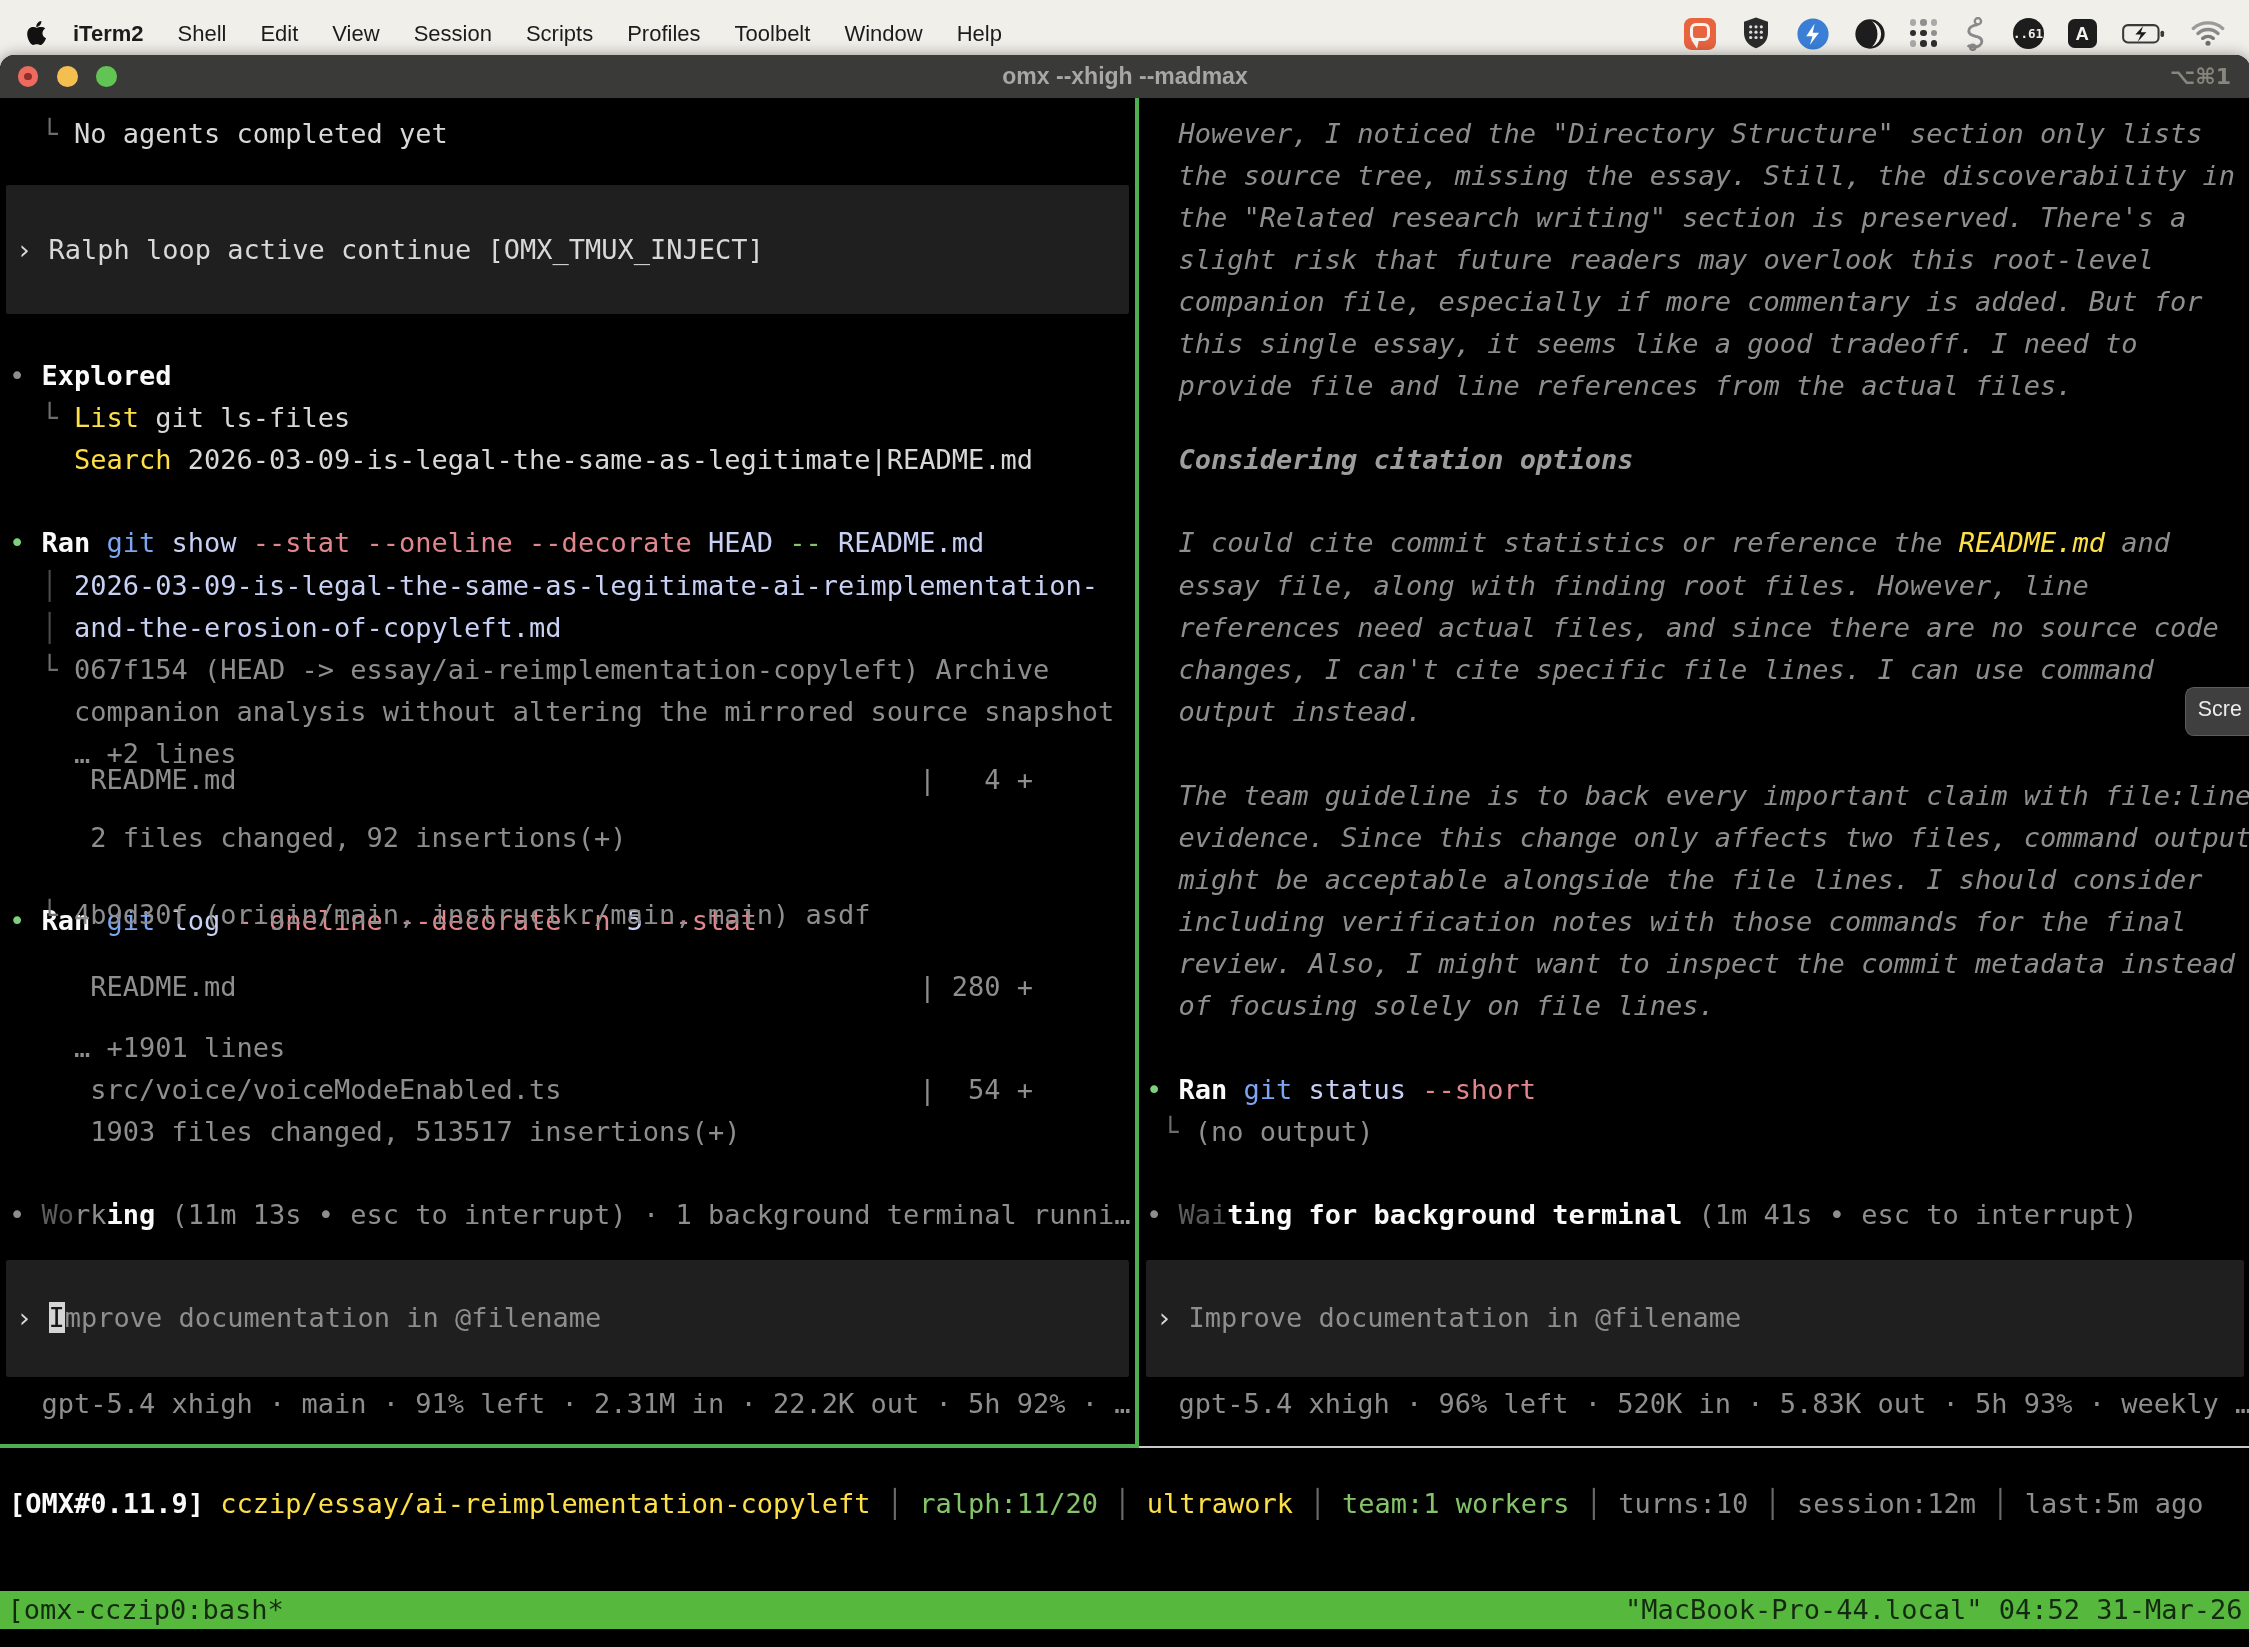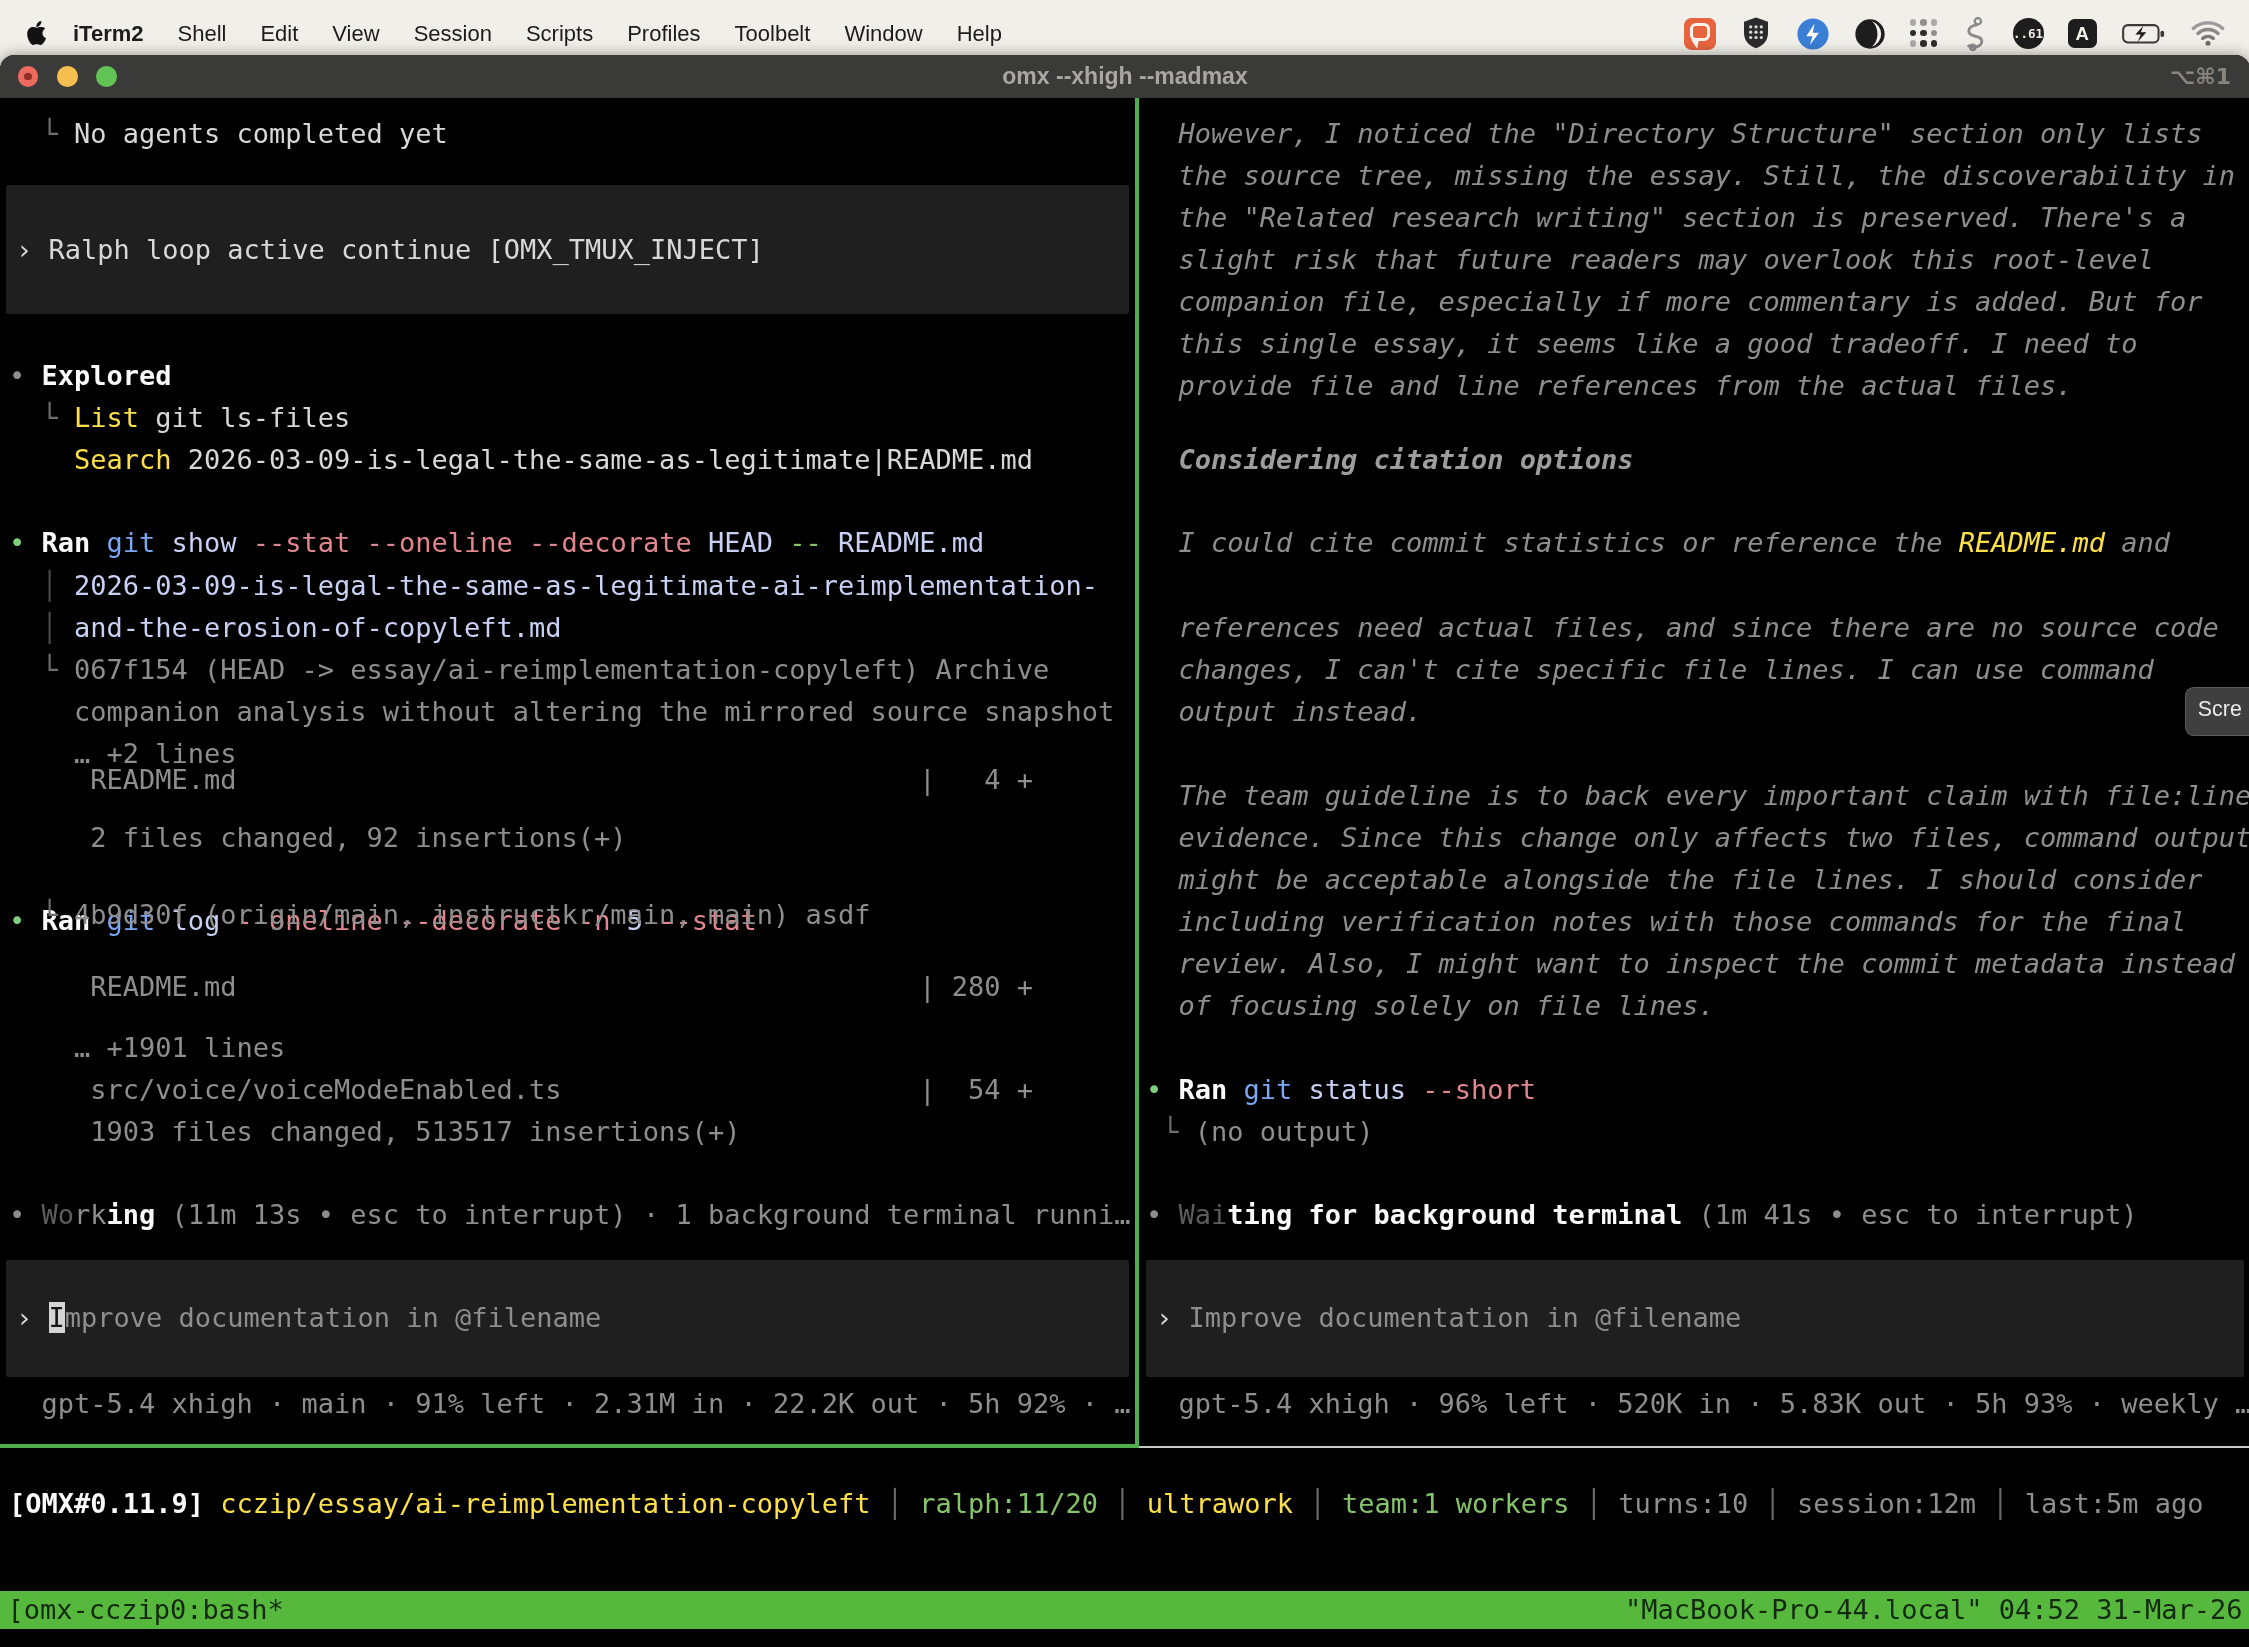--- a/index.html
+++ b/index.html
@@ -209,21 +209,21 @@
         <div class="term-box" style="top: 1162px; height: 117px;"></div>
         <div class="tline it" style="top: 14.8px;"><span>  </span><span class="c-dim">However, I noticed the "Directory Structure" section only lists</span></div>
         <div class="tline it" style="top: 57px;"><span>  </span><span class="c-dim">the source tree, missing the essay. Still, the discoverability in</span></div>
         <div class="tline it" style="top: 99px;"><span>  </span><span class="c-dim">the "Related research writing" section is preserved. There's a</span></div>
         <div class="tline it" style="top: 141px;"><span>  </span><span class="c-dim">slight risk that future readers may overlook this root-level</span></div>
         <div class="tline it" style="top: 183px;"><span>  </span><span class="c-dim">companion file, especially if more commentary is added. But for</span></div>
         <div class="tline it" style="top: 225px;"><span>  </span><span class="c-dim">this single essay, it seems like a good tradeoff. I need to</span></div>
         <div class="tline it" style="top: 267px;"><span>  </span><span class="c-dim">provide file and line references from the actual files.</span></div>
         <div class="tline it" style="top: 341px;"><span>  </span><span class="c-dimb">Considering citation options</span></div>
         <div class="tline it" style="top: 424px;"><span>  </span><span class="c-dim">I could cite commit statistics or reference the </span><span class="c-cyan">README.md</span><span class="c-dim"> and</span></div>
-        <div class="tline it" style="top: 467px;"><span>  </span></div>
+        <div class="tline it" style="top: 467px;"><span>  </span><span class="c-dim">essay file, along with finding root files. However, line</span></div>
         <div class="tline it" style="top: 509px;"><span>  </span><span class="c-dim">references need actual files, and since there are no source code</span></div>
         <div class="tline it" style="top: 551px;"><span>  </span><span class="c-dim">changes, I can't cite specific file lines. I can use command</span></div>
         <div class="tline it" style="top: 593px;"><span>  </span><span class="c-dim">output instead.</span></div>
         <div class="tline it" style="top: 677px;"><span>  </span><span class="c-dim">The team guideline is to back every important claim with file:line</span></div>
         <div class="tline it" style="top: 719px;"><span>  </span><span class="c-dim">evidence. Since this change only affects two files, command output</span></div>
         <div class="tline it" style="top: 761px;"><span>  </span><span class="c-dim">might be acceptable alongside the file lines. I should consider</span></div>
         <div class="tline it" style="top: 803px;"><span>  </span><span class="c-dim">including verification notes with those commands for the final</span></div>
         <div class="tline it" style="top: 845px;"><span>  </span><span class="c-dim">review. Also, I might want to inspect the commit metadata instead</span></div>
         <div class="tline it" style="top: 887px;"><span>  </span><span class="c-dim">of focusing solely on file lines.</span></div>
         <div class="tline" style="top: 971px;"><span class="c-gbul">• </span><span class="c-wb">Ran </span><span class="c-blue">git </span><span class="c-arg">status </span><span class="c-red">--short</span></div>

